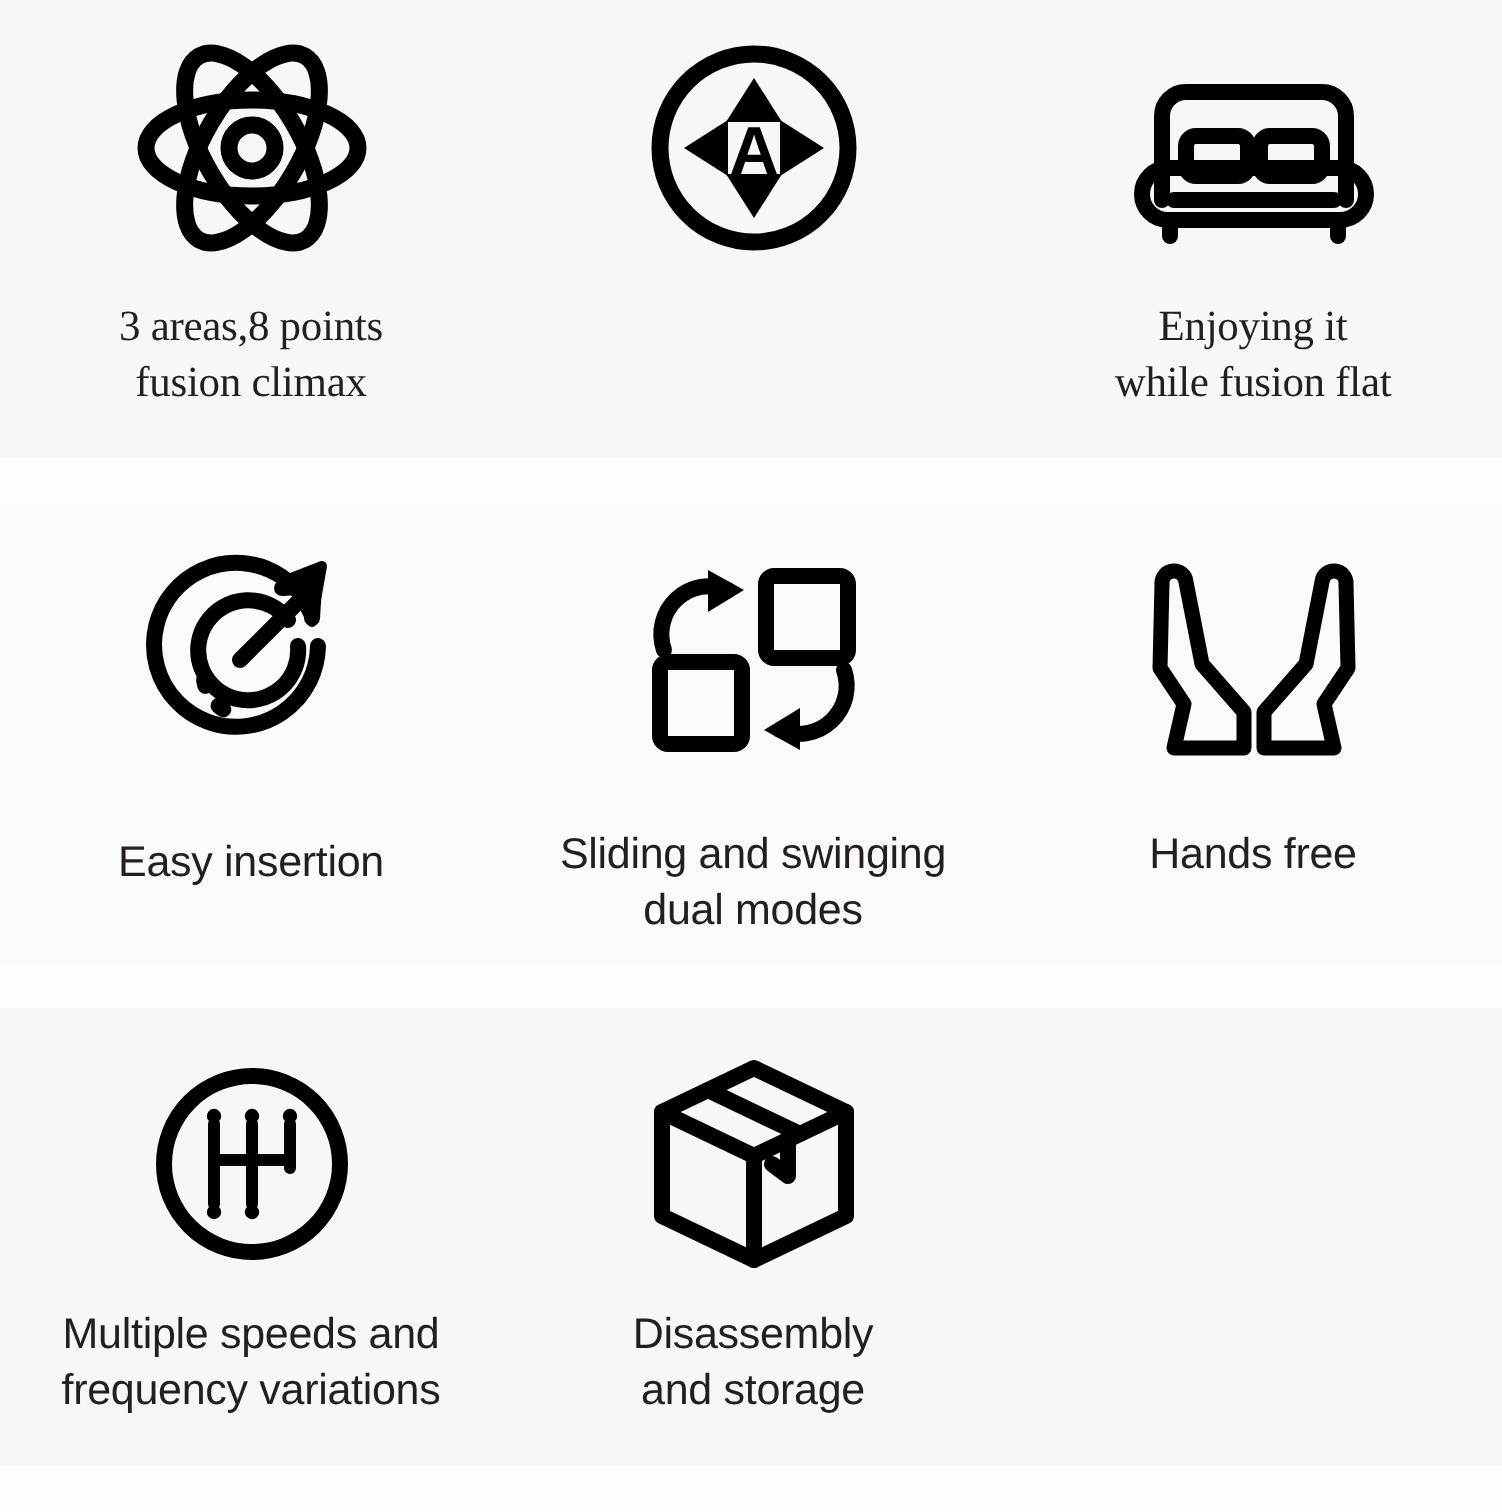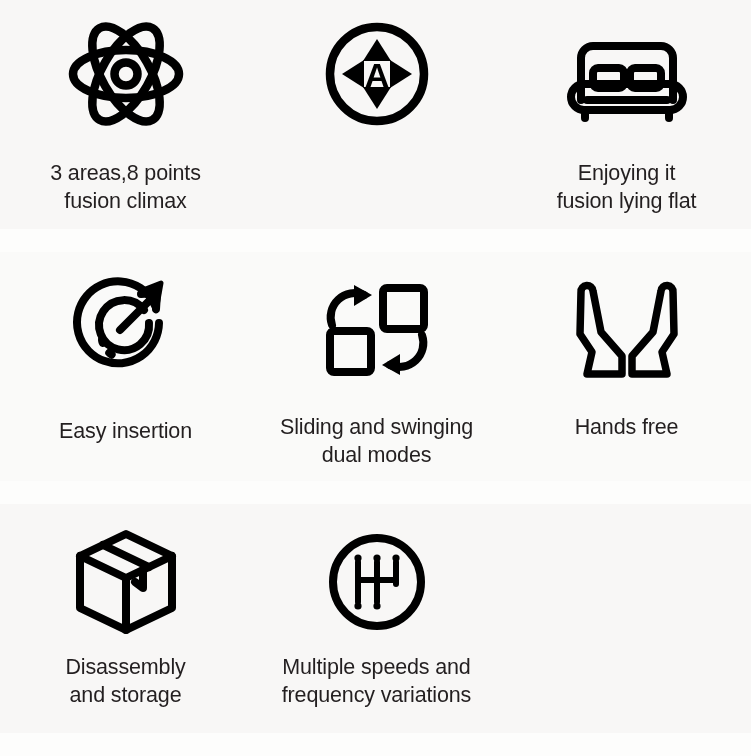--- a/index.html
+++ b/index.html
@@ -60,21 +60,21 @@
     font-size: 21.5px;
     line-height: 1.28;
     letter-spacing: -0.15px;
     padding: 0 2px;
     white-space: pre-line;
     margin-top: 4px;
   }
 
   
   .r1 .icon-wrap { height: 128px; padding-top: 10px; }
-  .r1 .caption   { margin-top: 22px; }
+  .r1 .caption   { margin-top: 12px; font-family: Liberation Serif, serif; }
 
   .r2 .icon-wrap { height: 128px; padding-top: 14px; }
   .r2 .caption   { margin-top: 20px; }
   .r2.c1 .caption { margin-top: 24px; }
   .r2.c3 .caption { }
 
   .r3 .icon-wrap { height: 128px; padding-top: 14px; }
   .r3 .caption   { margin-top: 8px; }
 
   
@@ -124,21 +124,21 @@
         <path d="M18 76 V34 a12 12 0 0 1 12 -12 H98 a12 12 0 0 1 12 12 V76"></path>
         <rect x="30" y="44" width="31" height="20" rx="5"></rect>
         <rect x="67" y="44" width="31" height="20" rx="5"></rect>
         <path d="M24 76 H104"></path>
         <rect x="8" y="60" width="112" height="26" rx="13"></rect>
         <path d="M22 86 V94"></path>
         <path d="M106 86 V94"></path>
       </svg>
     </div>
     <div class="caption">Enjoying it
-fusion lying flat</div>
+while fusion flat</div>
   </div>
 
   <div class="spacer"></div>
   <div class="spacer"></div>
   <div class="spacer"></div>
 
   <div class="cell r2 c1">
     <div class="icon-wrap">
       <svg width="110" height="106" viewBox="0 0 110 106" fill="none" stroke="#000" stroke-width="8" stroke-linecap="round" stroke-linejoin="round">
         <path d="M82 24 A41 41 0 1 0 88 46"></path>
@@ -174,34 +174,20 @@
         <path d="M57 98 H92 L87 76 L99 58 L98 16 a6 6 0 0 0 -12 -1 L78 56 L57 80 Z"></path>
       </svg>
     </div>
     <div class="caption">Hands free</div>
   </div>
 
   <div class="spacer"></div>
   <div class="spacer"></div>
   <div class="spacer"></div>
 
-
-  <div class="cell r3 c3">
-    <div class="icon-wrap">
-      <svg width="106" height="106" viewBox="0 0 106 106" fill="none" stroke="#000" stroke-width="8" stroke-linecap="round" stroke-linejoin="round">
-        <path d="M53 5 L99 27 V79 L53 101 L7 79 V27 Z"></path>
-        <path d="M7 27 L53 49 L99 27"></path>
-        <path d="M53 49 V101"></path>
-        <path d="M30 16 L76 38"></path>
-        <path d="M70 41 V59 L62 53"></path>
-      </svg>
-    </div>
-    <div class="caption">Disassembly
-and storage</div>
-  </div>
 
   <div class="cell r3 c2">
     <div class="icon-wrap">
       <svg width="100" height="100" viewBox="0 0 100 100" fill="none">
         <circle cx="50" cy="50" r="44" stroke="#000" stroke-width="8"></circle>
         <g stroke="#000" stroke-width="6" stroke-linecap="round">
           <path d="M31 30 V70"></path>
           <path d="M50 30 V70"></path>
           <path d="M69 30 V52"></path>
           <path d="M31 48 H69"></path>
@@ -212,17 +198,31 @@
           <circle cx="69" cy="26" r="3.6"></circle>
           <circle cx="31" cy="74" r="3.6"></circle>
           <circle cx="50" cy="74" r="3.6"></circle>
         </g>
       </svg>
     </div>
     <div class="caption">Multiple speeds and
 frequency variations</div>
   </div>
 
+  <div class="cell r3 c3">
+    <div class="icon-wrap">
+      <svg width="106" height="106" viewBox="0 0 106 106" fill="none" stroke="#000" stroke-width="8" stroke-linecap="round" stroke-linejoin="round">
+        <path d="M53 5 L99 27 V79 L53 101 L7 79 V27 Z"></path>
+        <path d="M7 27 L53 49 L99 27"></path>
+        <path d="M53 49 V101"></path>
+        <path d="M30 16 L76 38"></path>
+        <path d="M70 41 V59 L62 53"></path>
+      </svg>
+    </div>
+    <div class="caption">Disassembly
+and storage</div>
+  </div>
+
   <div class="spacer"></div>
   <div class="spacer"></div>
   <div class="spacer"></div>
 
 </div>
 
 </body></html>

